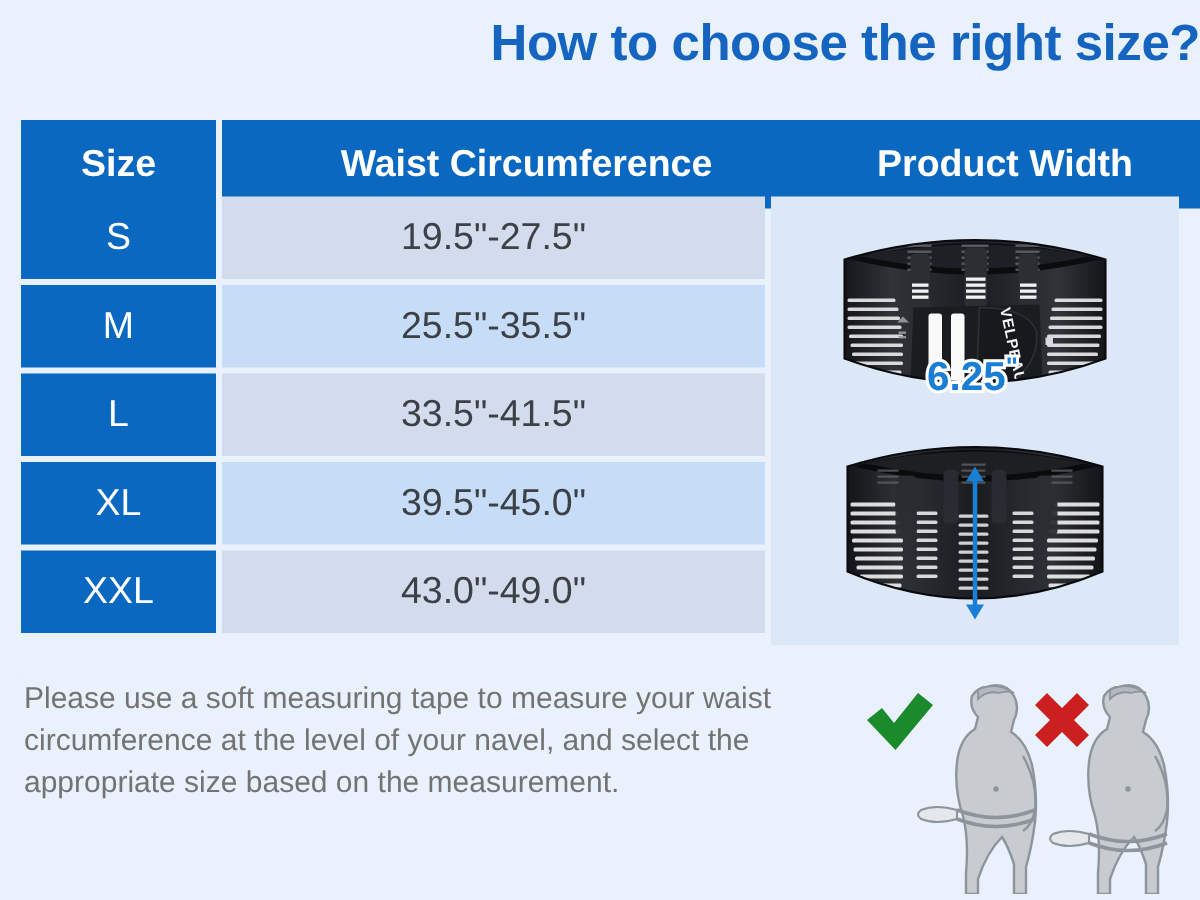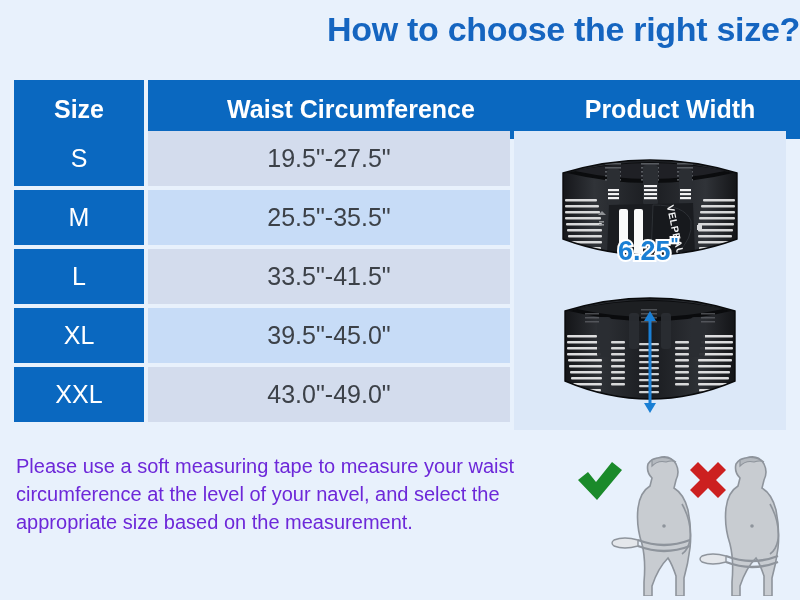--- a/index.html
+++ b/index.html
@@ -146,21 +146,21 @@
   }
 
   
   .note {
     position: absolute;
     left: 16px;
     top: 452px;
     width: 545px;
     font-size: 20px;
     line-height: 28px;
-    color: #6d28d9;
+    color: #737373;
   }
 
   
   .figures {
     position: absolute;
     left: 572px;
     top: 448px;
     width: 216px;
     height: 148px;
   }

